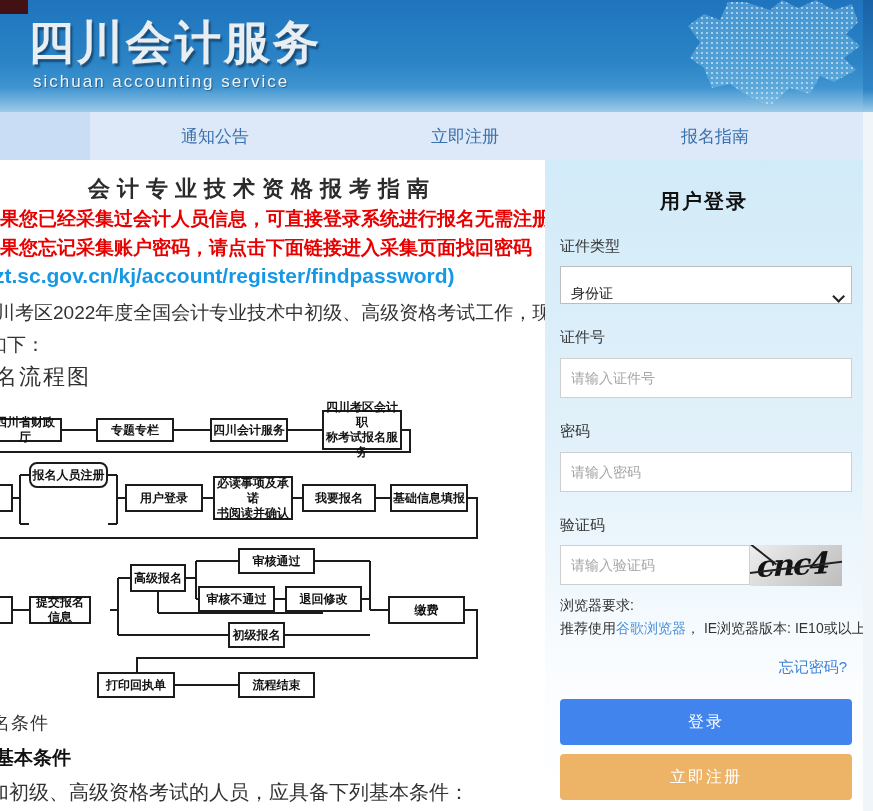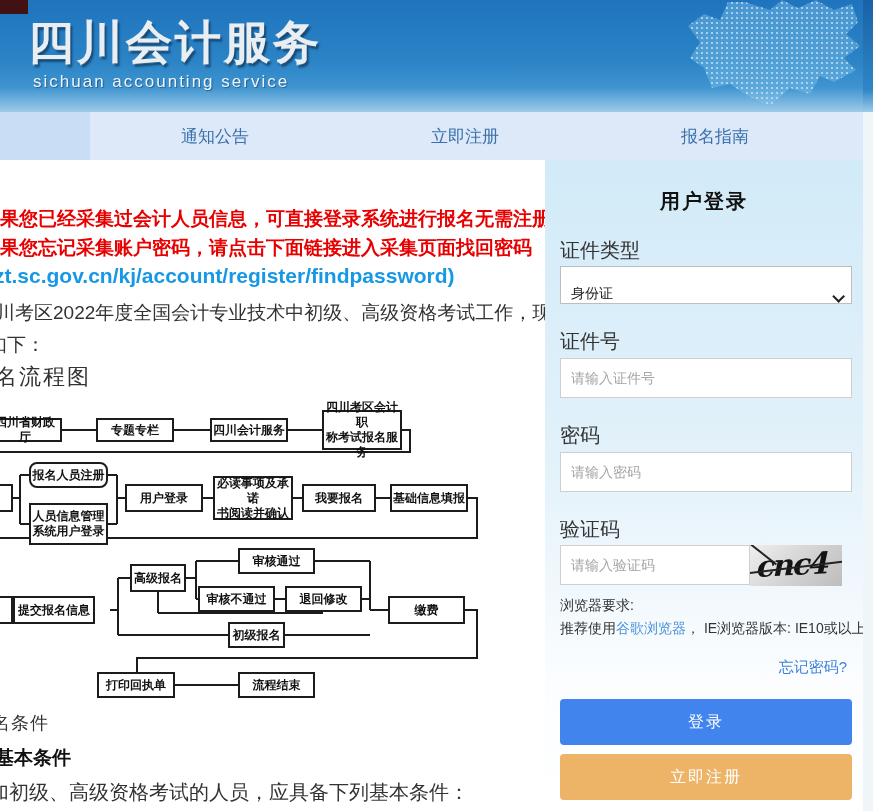--- a/index.html
+++ b/index.html
@@ -51,21 +51,21 @@
   .fbox { position:absolute; background:#fff; border:2px solid #1c1c1c; display:flex;
           align-items:center; justify-content:center; text-align:center;
           font-size:12px; font-weight:bold; color:#111; line-height:1.25; white-space:pre-line; }
   .flow svg { position:absolute; left:-30px; top:0; }
 
   
   .sidebar { position:absolute; left:545px; top:160px; width:318px; height:651px;
              background:linear-gradient(180deg,#d2ebf8 0%,#e2f1fa 45%,#fbfdff 80%,#ffffff 100%); }
   .login-title { position:absolute; left:0; top:28px; width:318px; text-align:center;
                  font-size:20px; font-weight:bold; color:#111; letter-spacing:2px; }
-  .fld-label { position:absolute; left:15px; font-size:20px; color:#333; }
+  .fld-label { position:absolute; left:15px; font-size:15px; color:#333; }
   .sel-box { position:absolute; left:15px; width:292px; height:38px; background:#fff;
              border:1px solid #bdbdbd; display:flex; align-items:flex-end; padding:0 10px;
              font-size:14px; color:#222; cursor:pointer; }
   .sel-box .chev { margin-left:auto; width:9px; height:9px; border-right:2px solid #222;
                    border-bottom:2px solid #222; transform:rotate(45deg) translateY(-3px); }
   .txt-input { position:absolute; left:15px; width:292px; height:40px; background:#fff;
                border:1px solid #cfcfcf; padding:0 10px; font-size:14px; color:#333;
                font-family:"Liberation Sans","DejaVu Sans",sans-serif; }
   .txt-input::placeholder { color:#a5a5a5; opacity:1; }
   .captcha { position:absolute; left:205px; width:92px; height:41px; overflow:hidden;
@@ -113,20 +113,21 @@
   <div class="navbar">
     <div class="nav-inner">
       <div class="nav-tab active">首页</div>
       <div class="nav-tab">通知公告</div>
       <div class="nav-tab">立即注册</div>
       <div class="nav-tab">报名指南</div>
     </div>
   </div>
 
   <div class="main">
+    <div class="a-title">会计专业技术资格报考指南</div>
     <div class="a-red l2">果您忘记采集账户密码，请点击下面链接进入采集页面找回密码</div>
     <div class="a-red l1">果您已经采集过会计人员信息，可直接登录系统进行报名无需注册</div>
     <a class="a-link">zt.sc.gov.cn/kj/account/register/findpassword)</a>
     <div class="a-para p1">川考区2022年度全国会计专业技术中初级、高级资格考试工作，现将</div>
     <div class="a-para p2">如下：</div>
     <div class="a-flowtitle">名流程图</div>
 
     <div class="flow">
       <svg width="605" height="300" viewBox="-30 0 605 300">
         <g stroke="#1c1c1c" stroke-width="2" fill="none">
@@ -142,29 +143,27 @@
           <path d="M285,225 H370 M465,200 H477 V248 H137 V262 M175,275 H238"></path>
         </g>
       </svg>
       <div class="fbox" style="left:-12px; top:8px;  width:74px; height:24px;">四川省财政厅</div>
       <div class="fbox" style="left:96px;  top:8px;  width:78px; height:24px;">专题专栏</div>
       <div class="fbox" style="left:210px; top:8px;  width:78px; height:24px;">四川会计服务</div>
       <div class="fbox" style="left:322px; top:0px;  width:80px; height:40px;">四川考区会计职
 称考试报名服务</div>
       <div class="fbox" style="left:-30px; top:74px; width:43px; height:28px;"></div>
       <div class="fbox" style="left:29px;  top:52px; width:79px; height:26px;border-radius:8px;">报名人员注册</div>
-      <div class="fbox" style="left:29px;  top:93px; width:79px; height:42px;">人员信息管理
-系统用户登录</div>
       <div class="fbox" style="left:125px; top:74px; width:78px; height:28px;">用户登录</div>
       <div class="fbox" style="left:213px; top:66px; width:80px; height:44px;">必读事项及承诺
 书阅读并确认</div>
       <div class="fbox" style="left:302px; top:74px; width:74px; height:28px;">我要报名</div>
       <div class="fbox" style="left:390px; top:74px; width:78px; height:28px;">基础信息填报</div>
       <div class="fbox" style="left:-30px; top:186px; width:43px; height:28px;"></div>
-      <div class="fbox" style="left:13px;  top:186px; width:82px; height:28px;">提交报名信息</div>
+      <div class="fbox" style="left:29px;  top:186px; width:62px; height:28px;">提交报名信息</div>
       <div class="fbox" style="left:130px; top:154px; width:56px; height:28px;">高级报名</div>
       <div class="fbox" style="left:238px; top:138px; width:77px; height:26px;">审核通过</div>
       <div class="fbox" style="left:198px; top:176px; width:77px; height:26px;">审核不通过</div>
       <div class="fbox" style="left:285px; top:176px; width:77px; height:26px;">退回修改</div>
       <div class="fbox" style="left:228px; top:212px; width:57px; height:26px;">初级报名</div>
       <div class="fbox" style="left:388px; top:186px; width:77px; height:28px;">缴费</div>
       <div class="fbox" style="left:97px;  top:262px; width:78px; height:26px;">打印回执单</div>
       <div class="fbox" style="left:238px; top:262px; width:77px; height:26px;">流程结束</div>
     </div>
 

